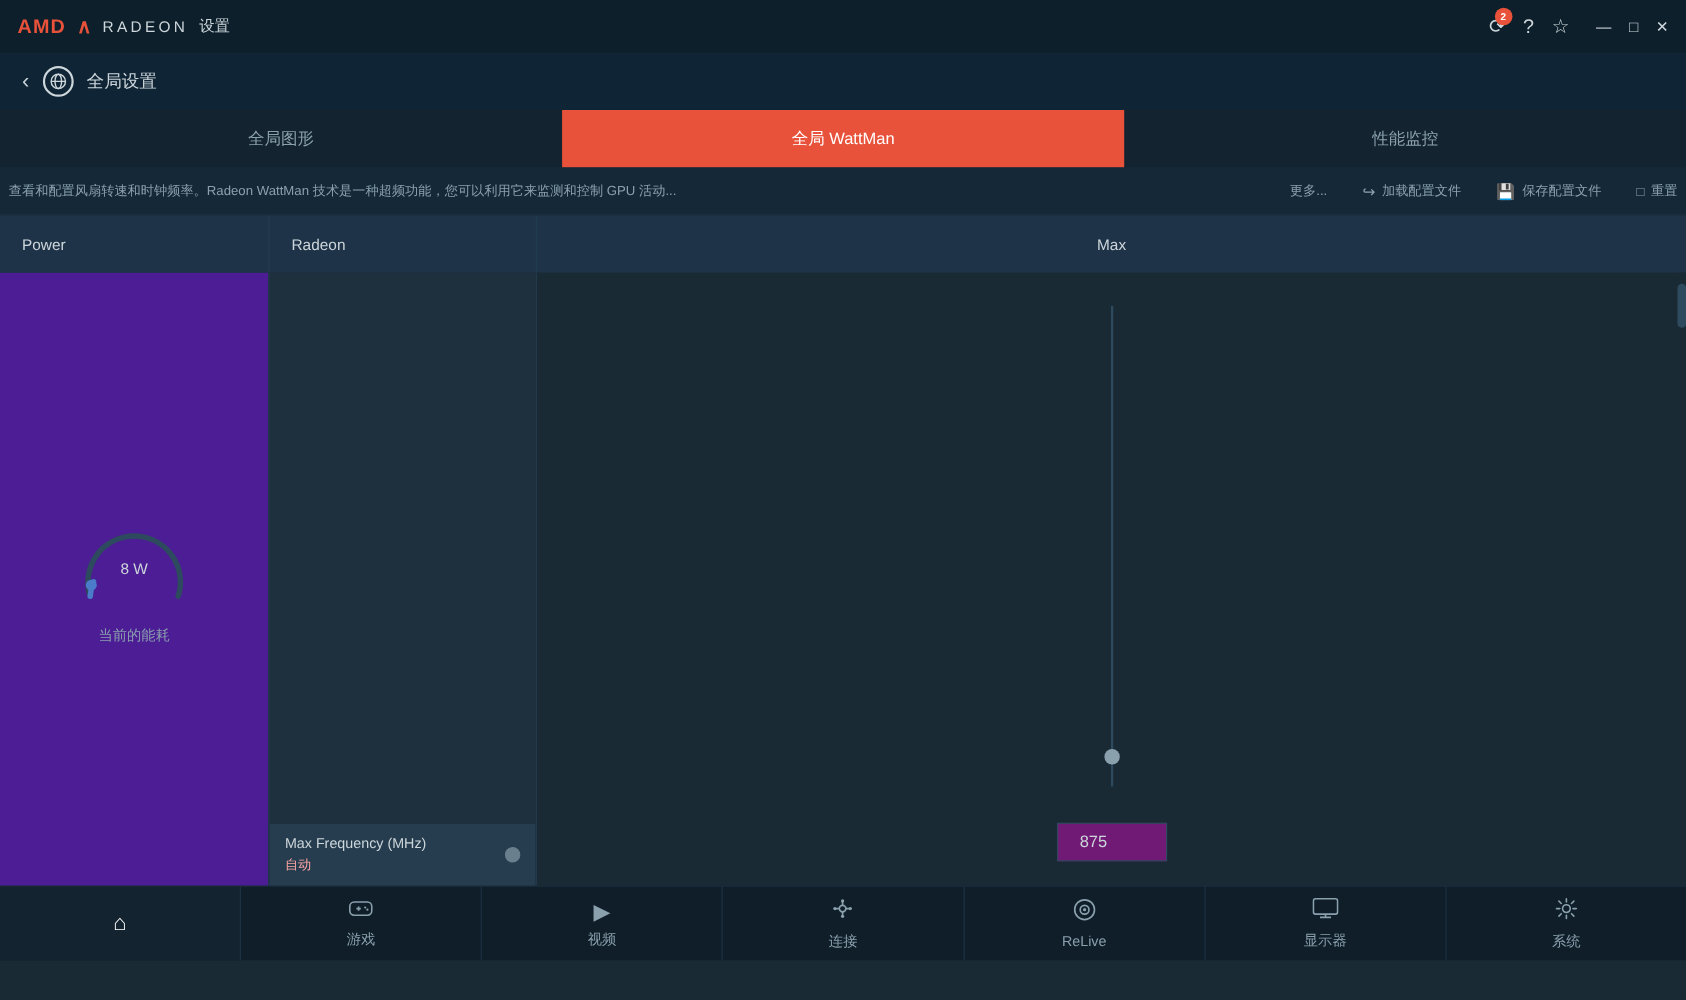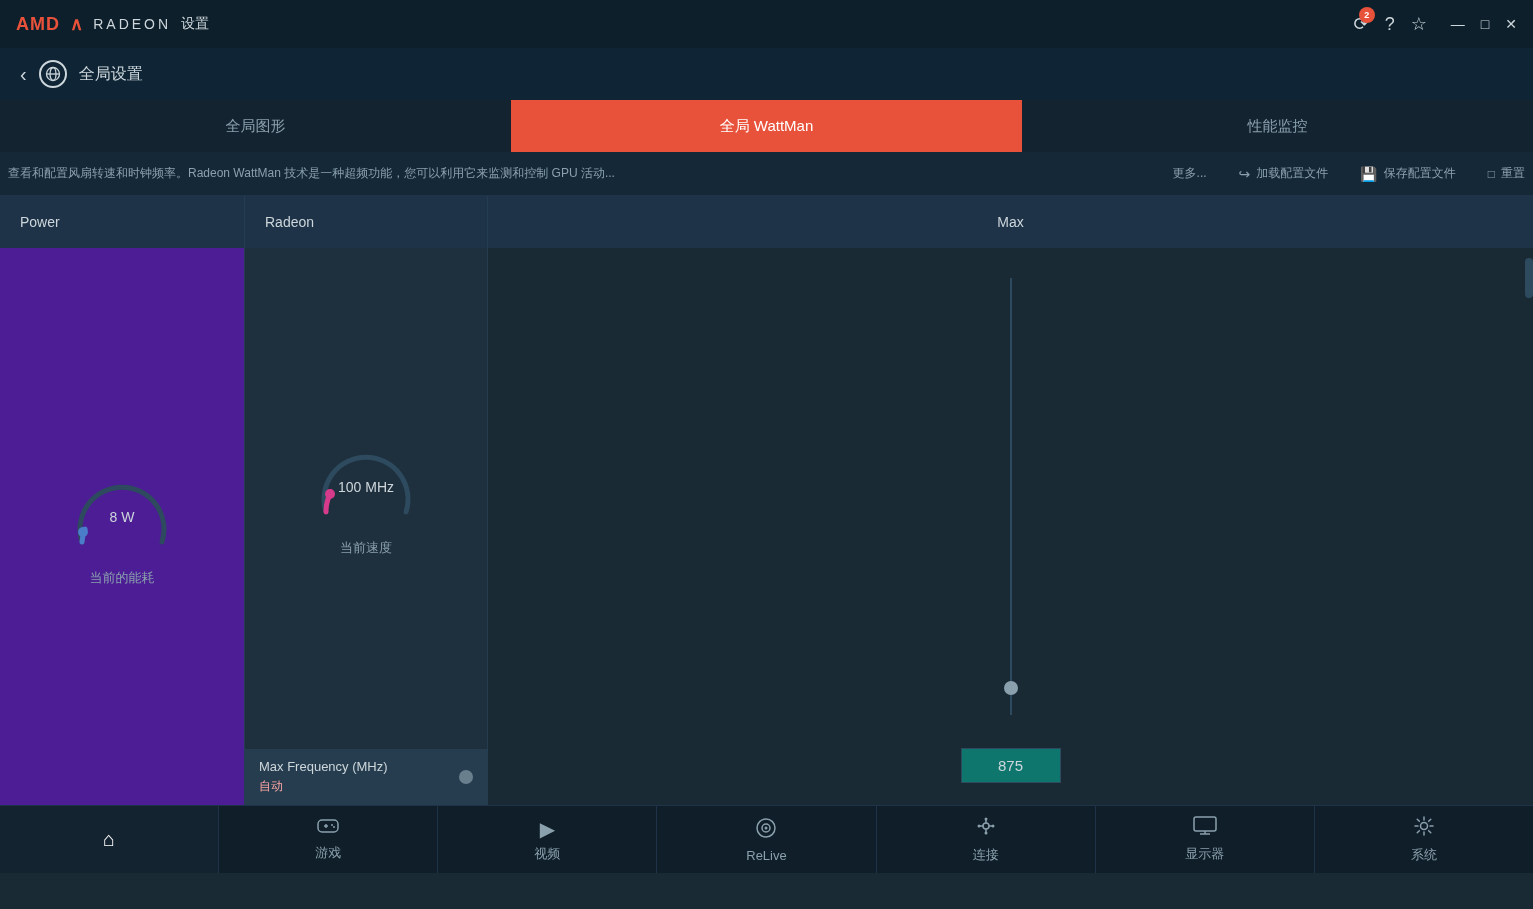--- a/index.html
+++ b/index.html
@@ -400,54 +400,40 @@
 
           <circle cx="16" cy="65" r="5" fill="#4a7cc9"></circle>
         </svg>
         <span class="gauge-value" style="font-size:14px; color:#cdd6db; position:absolute; top:42px; left:50%; transform:translateX(-50%); white-space:nowrap;">8 W</span>
       </div>
       <span class="gauge-label">当前的能耗</span>
     </div>
   </div>
 
   <div class="memory-col" style="position:relative; padding-bottom:80px;">
-    <div class="gauge-container">
-      <div class="gauge" style="width:110px; height:90px; position:relative;">
-        <svg class="gauge-svg" viewBox="0 0 110 90">
-
-          <path d="M 15 75 A 42 42 0 1 1 95 75" fill="none" stroke="#2d4a5e" stroke-width="5" stroke-linecap="round"></path>
-
-          <path d="M 15 75 A 42 42 0 0 1 20 55" fill="none" stroke="#d63a8a" stroke-width="5" stroke-linecap="round"></path>
-
-          <circle cx="19" cy="57" r="5" fill="#d63a8a"></circle>
-        </svg>
-        <span class="gauge-value" style="font-size:14px; color:#cdd6db; position:absolute; top:42px; left:50%; transform:translateX(-50%); white-space:nowrap;">100 MHz</span>
-      </div>
-      <span class="gauge-label">当前速度</span>
-    </div>
 
     <div style="position:absolute; bottom:0; left:0; right:0; background:#253d4e; padding:10px 14px;">
       <div style="display:flex; align-items:center;justify-content:space-between;">
         <div>
           <div class="freq-label">Max Frequency (MHz)</div>
           <div class="freq-sub">自动</div>
         </div>
         <div class="freq-toggle" style="margin-left:auto;"></div>
       </div>
     </div>
   </div>
 
   <div style="flex:1; background:#1a2a35; border-left:1px solid #243d50; position:relative; display:flex; align-items:center; justify-content:center;">
 
     <div style="position:absolute; left:50%; top:30px; bottom:90px; width:2px; background:#2d4a5e; transform:translateX(-50%);"></div>
 
     <div style="position:absolute; left:50%; bottom:110px; width:14px; height:14px; border-radius:50%; background:#8aa0ad; transform:translateX(-50%);"></div>
 
     <div style="position:absolute; bottom:0; left:0; right:0; height:80px; display:flex; align-items:center; justify-content:center;">
-      <div class="freq-value-box" style="width:100px; text-align:center; background:#0f766e; border:1px solid #2d4a5e; padding:8px 20px; font-size:15px; color:#cdd6db;">875</div>
+      <div class="freq-value-box" style="width:100px; text-align:left; background:#701a75; border:1px solid #2d4a5e; padding:8px 20px; font-size:15px; color:#cdd6db;">875</div>
     </div>
   </div>
 
   <div class="scrollbar-track">
     <div style="width:8px; height:40px; background:#2d4a5e; border-radius:4px; margin-top:10px;"></div>
   </div>
 </div>
 
 <div class="bottom-nav">
   <div class="nav-item active">
@@ -461,46 +447,46 @@
         <line x1="9" y1="7" x2="9" y2="11" stroke="#8aa0ad" stroke-width="1.5"></line>
         <circle cx="15" cy="8" r="1" fill="#8aa0ad"></circle>
         <circle cx="17" cy="10" r="1" fill="#8aa0ad"></circle>
       </svg>
     </span>
     <span class="nav-item-label">游戏</span>
   </div>
   <div class="nav-item">
     <span class="nav-item-icon">▶</span>
     <span class="nav-item-label">视频</span>
-  </div>
-  <div class="nav-item">
-    <span class="nav-item-icon">
-      <svg width="22" height="22" viewBox="0 0 22 22" fill="none">
-        <circle cx="11" cy="11" r="9" stroke="#8aa0ad" stroke-width="1.5"></circle>
-        <circle cx="11" cy="11" r="4" stroke="#8aa0ad" stroke-width="1.5"></circle>
-        <circle cx="11" cy="11" r="1.5" fill="#8aa0ad"></circle>
-      </svg>
-    </span>
-    <span class="nav-item-label">ReLive</span>
   </div>
   <div class="nav-item">
     <span class="nav-item-icon">
       <svg width="22" height="22" viewBox="0 0 22 22" fill="none">
         <circle cx="11" cy="11" r="3" stroke="#8aa0ad" stroke-width="1.5"></circle>
         <path d="M11 4 L11 8M11 14 L11 18M4 11 L8 11M14 11 L18 11" stroke="#8aa0ad" stroke-width="1.5"></path>
         <circle cx="11" cy="4" r="1.5" fill="#8aa0ad"></circle>
         <circle cx="11" cy="18" r="1.5" fill="#8aa0ad"></circle>
         <circle cx="4" cy="11" r="1.5" fill="#8aa0ad"></circle>
         <circle cx="18" cy="11" r="1.5" fill="#8aa0ad"></circle>
       </svg>
     </span>
     <span class="nav-item-label">连接</span>
   </div>
   <div class="nav-item">
     <span class="nav-item-icon">
+      <svg width="22" height="22" viewBox="0 0 22 22" fill="none">
+        <circle cx="11" cy="11" r="9" stroke="#8aa0ad" stroke-width="1.5"></circle>
+        <circle cx="11" cy="11" r="4" stroke="#8aa0ad" stroke-width="1.5"></circle>
+        <circle cx="11" cy="11" r="1.5" fill="#8aa0ad"></circle>
+      </svg>
+    </span>
+    <span class="nav-item-label">ReLive</span>
+  </div>
+  <div class="nav-item">
+    <span class="nav-item-icon">
       <svg width="24" height="20" viewBox="0 0 24 20" fill="none">
         <rect x="1" y="1" width="22" height="14" rx="2" stroke="#8aa0ad" stroke-width="1.5"></rect>
         <line x1="7" y1="18" x2="17" y2="18" stroke="#8aa0ad" stroke-width="1.5"></line>
         <line x1="12" y1="15" x2="12" y2="18" stroke="#8aa0ad" stroke-width="1.5"></line>
       </svg>
     </span>
     <span class="nav-item-label">显示器</span>
   </div>
   <div class="nav-item">
     <span class="nav-item-icon">

